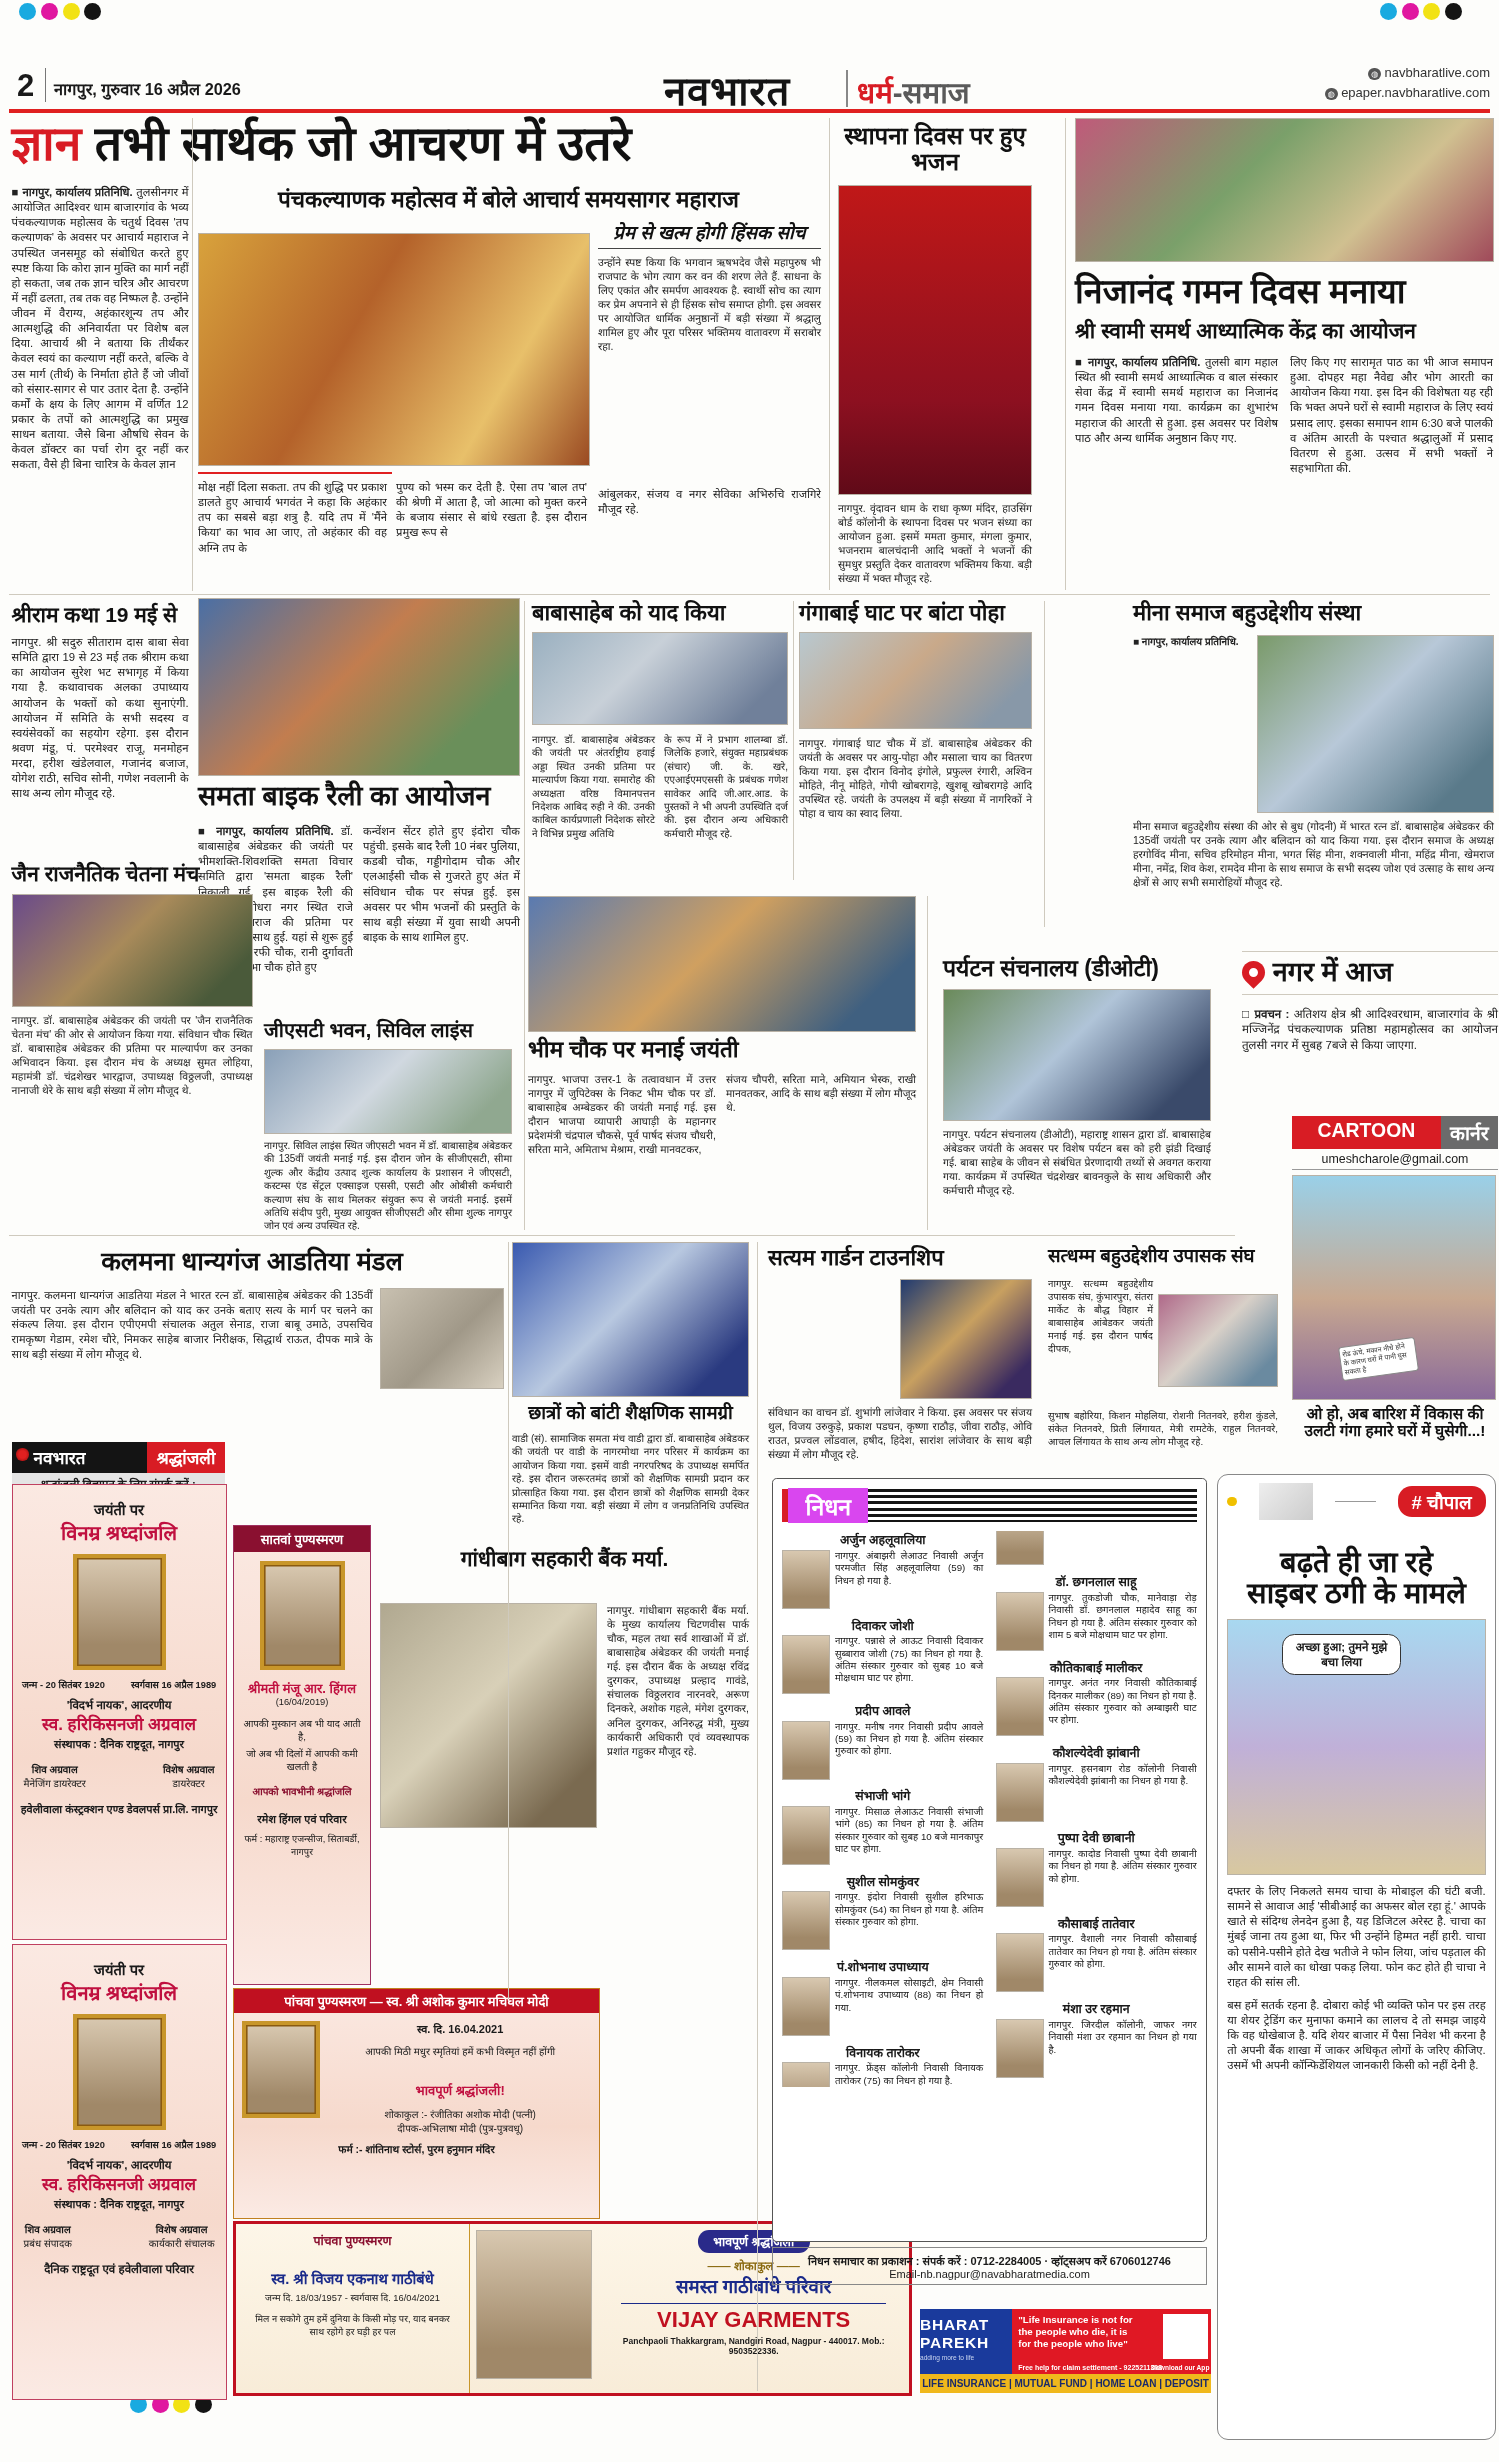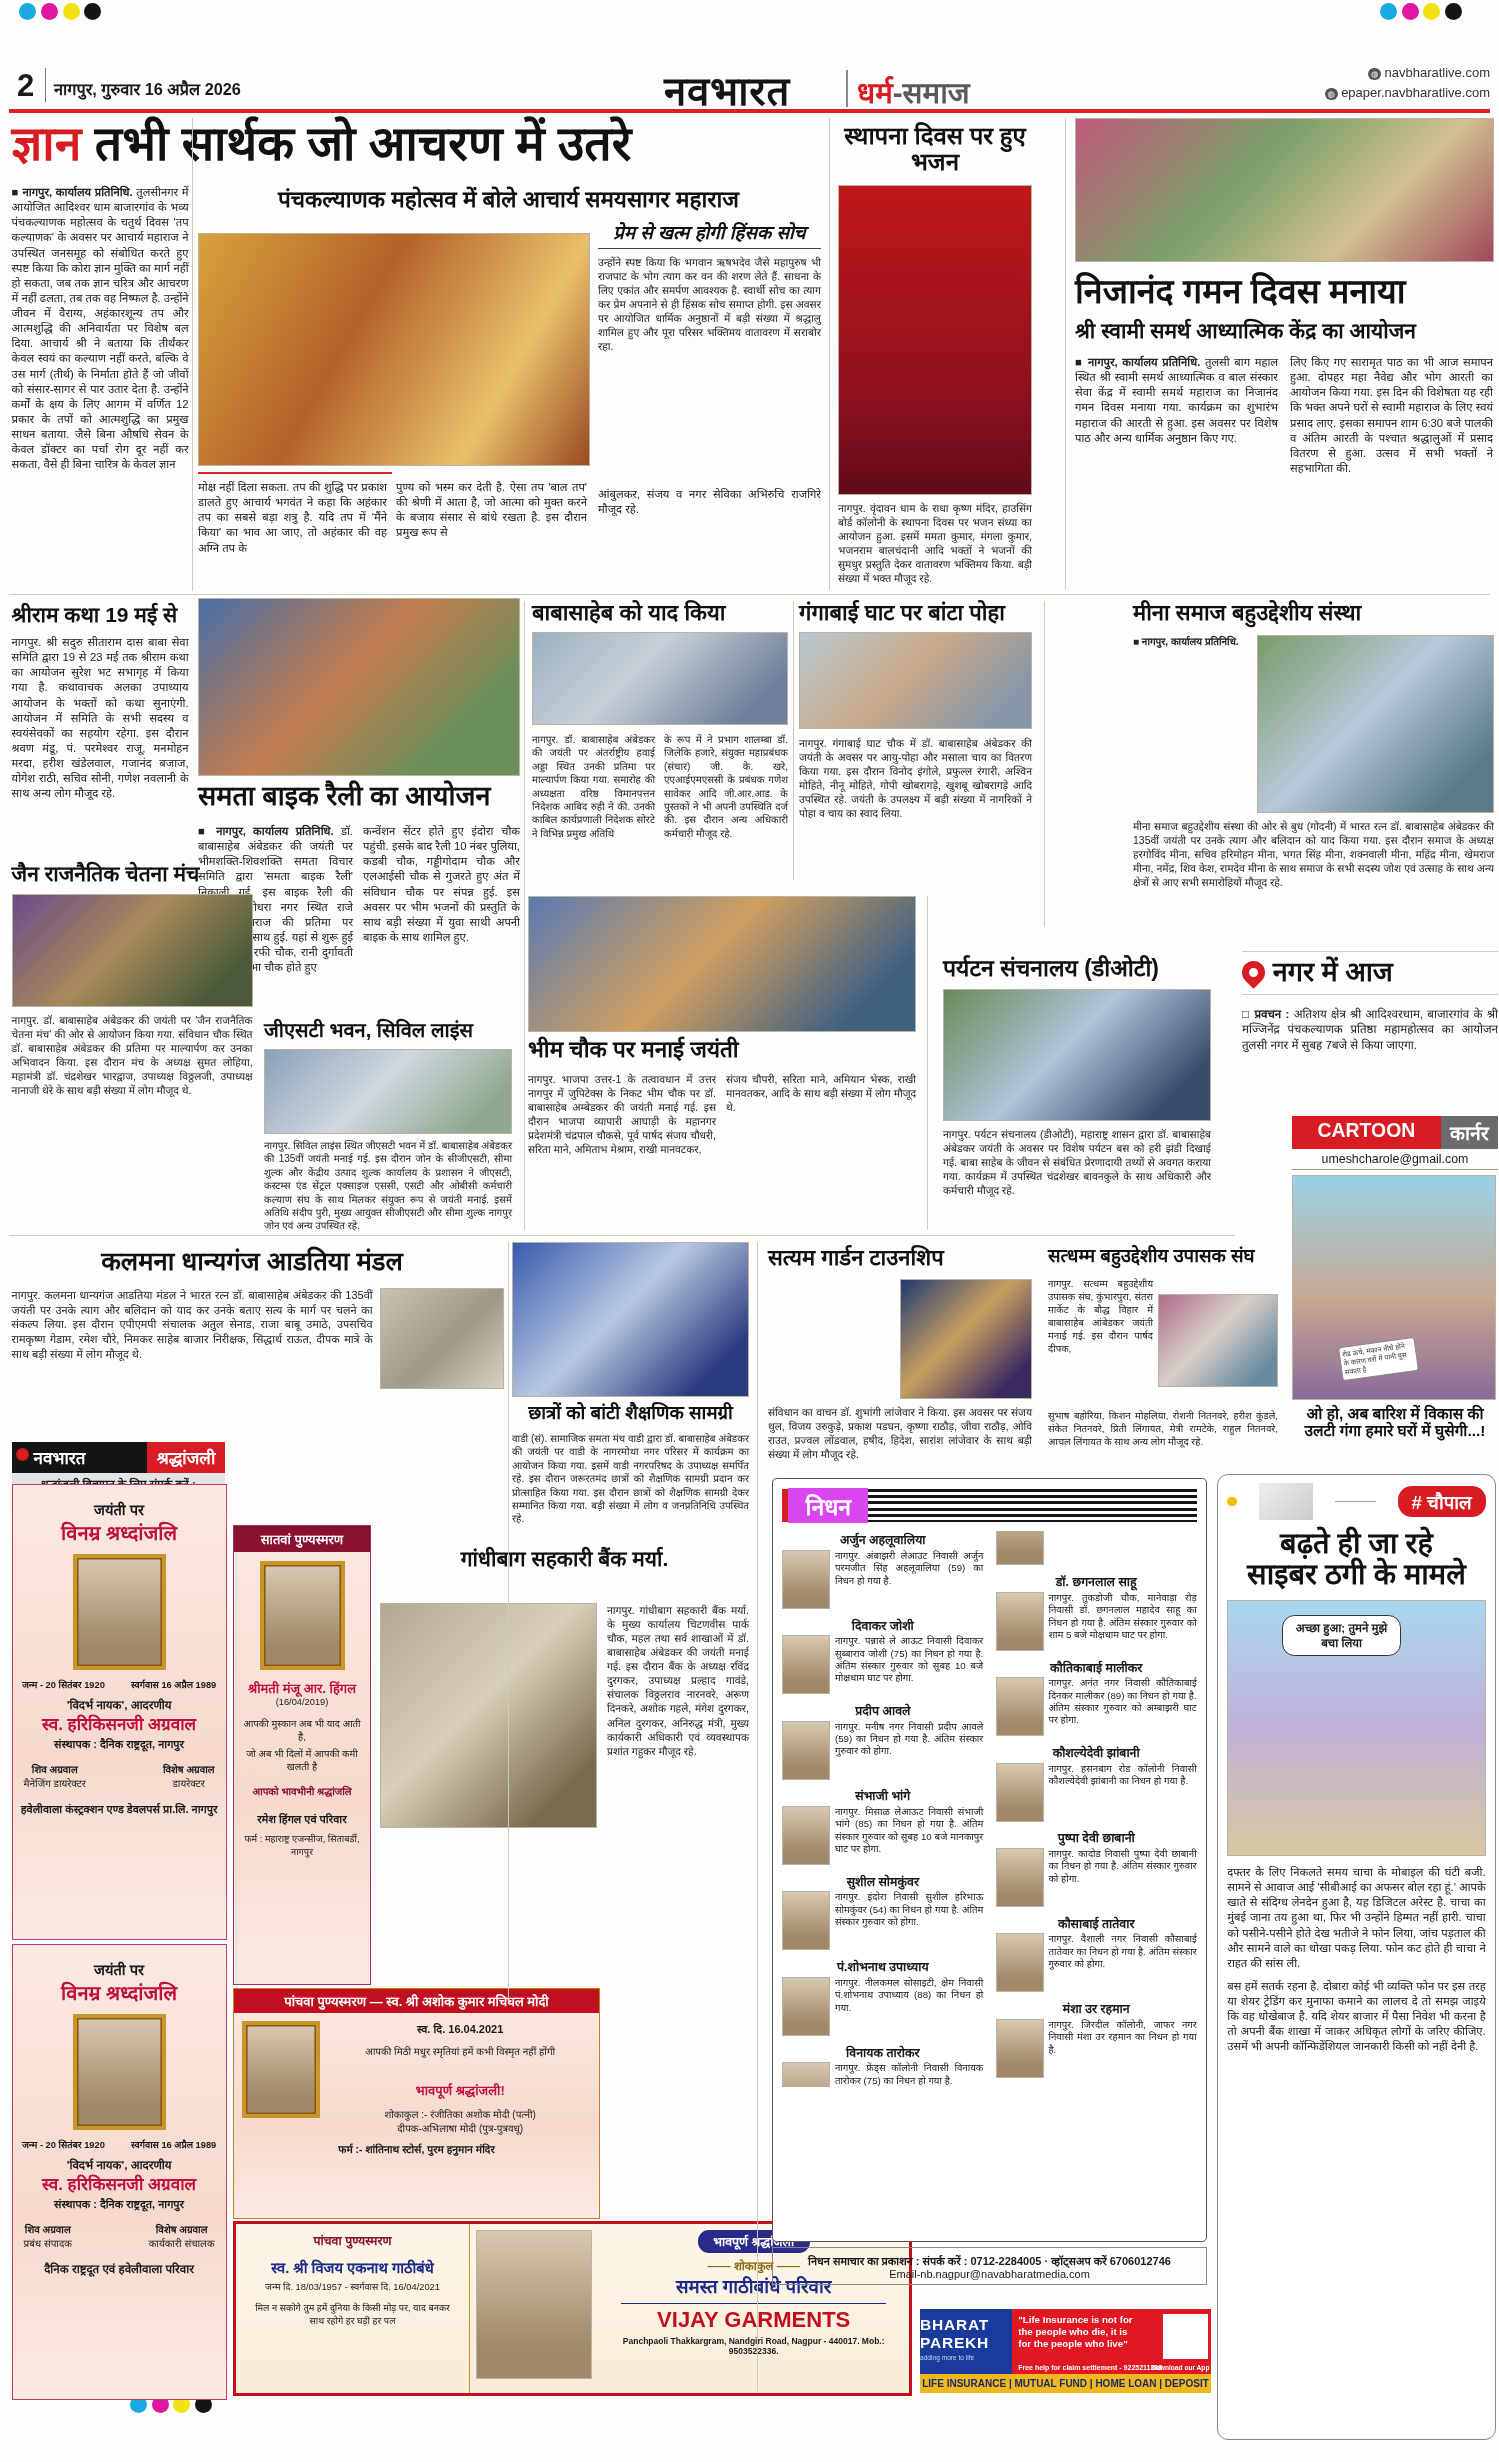--- a/index.html
+++ b/index.html
@@ -265,21 +265,21 @@
         <div style="font-size:10px">दीपक-अभिलाषा मोदी (पुत्र-पुत्रवधू)</div>
       </div>
     </div>
     <div class="center" style="font-weight:bold;font-size:10.5px">फर्म :- शांतिनाथ स्टोर्स, पुरम हनुमान मंदिर</div>
   </div>
 
   <div class="abs" style="left:233px;top:2221px;width:679px;height:175px;border:3.1px solid #c01020;background:linear-gradient(180deg,#fdf6e8,#f8ecd8);box-sizing:border-box">
     <div style="display:flex;height:100%">
       <div style="flex:0 0 233px;text-align:center;border-right:1.6px solid #c8962a;padding-top:7.8px">
         <div style="font-weight:bold;font-size:12.4px;color:#8a1030">पांचवा पुण्यस्मरण</div>
-        <div style="font-weight:bold;font-size:14.7px;color:#1a2a8a;margin-top:8px">स्व. श्री विजय एकनाथ गाठीबंधे</div>
+        <div style="font-weight:bold;font-size:14.7px;color:#1a2a8a;margin-top:19px">स्व. श्री विजय एकनाथ गाठीबंधे</div>
         <div class="small" style="margin-top:3.1px">जन्म दि. 18/03/1957 - स्वर्गवास दि. 16/04/2021</div>
         <div style="font-size:9.3px;margin-top:7.8px;padding:0 11px">मिल न सकोगे तुम हमें दुनिया के किसी मोड़ पर, याद बनकर साथ रहोगे हर घड़ी हर पल</div>
       </div>
       <div style="flex:0 0 116px;padding:6.2px">
           <div class="photo p-portrait" style="width:100%;height:95%"></div>
         </div>
       <div style="flex:1;text-align:center;padding-top:6.2px">
         <div style="display:inline-block;background:#2a2a8a;color:#fff;border-radius:11px;font-weight:bold;font-size:12.4px;padding:3.1px 15.5px">भावपूर्ण श्रद्धांजली</div>
         <div style="font-weight:bold;font-size:11.6px;color:#8a6a10;margin-top:4.7px">―― <span>शोकाकुल</span> ――</div>
         <div style="font-weight:bold;font-size:18.6px;color:#1a2a8a">समस्त गाठीबांधे परिवार</div>
@@ -436,21 +436,21 @@
     <div style="background:#f0b81c;color:#1a2a6a;font-weight:bold;font-size:10px;text-align:center;padding:3.9px 0">LIFE INSURANCE  |  MUTUAL FUND  |  HOME LOAN  |  DEPOSIT</div>
   </div>
 
   <div class="abs" style="left:1217px;top:1474px;width:279px;height:966px;border:1.6px solid #888;border-radius:11px;padding:7.8px 9.3px;box-sizing:border-box;background:#fff">
     <div style="display:flex;align-items:center;gap:22px">
       <span style="width:9.3px;height:9.3px;border-radius:50%;background:#f0c000"></span>
       <span class="photo p-toon2" style="width:54px;height:37px;border:none;background:linear-gradient(135deg,#eee,#ccc)"></span>
       <span style="flex:1;border-top:0.8px solid #999"></span>
       <span style="background:#d81c24;color:#fff;font-weight:bold;font-size:18.6px;padding:3.1px 14px;border-radius:14px"># चौपाल</span>
     </div>
-    <div class="hl center" style="font-size:29px;margin-top:8px"><span>बढ़ते ही जा रहे</span><br><span>साइबर ठगी के मामले</span></div>
+    <div class="hl center" style="font-size:29px;margin-top:27px"><span>बढ़ते ही जा रहे</span><br><span>साइबर ठगी के मामले</span></div>
     <div class="photo p-toon2" style="width:100%;height:256px;margin-top:9.3px;position:relative">
       <span style="position:absolute;left:54px;top:14px;background:#fff;border:1.6px solid #333;border-radius:12.4px;padding:4.7px 7.8px;font-weight:bold;font-size:11.6px;width:101px;text-align:center">अच्छा हुआ; तुमने मुझे बचा लिया</span>
     </div>
     <div class="bodytxt" style="font-size:11.3px;margin-top:9.3px">दफ्तर के लिए निकलते समय चाचा के मोबाइल की घंटी बजी. सामने से आवाज आई 'सीबीआई का अफसर बोल रहा हूं.' आपके खाते से संदिग्ध लेनदेन हुआ है, यह डिजिटल अरेस्ट है. चाचा का मुंबई जाना तय हुआ था, फिर भी उन्होंने हिम्मत नहीं हारी. चाचा को पसीने-पसीने होते देख भतीजे ने फोन लिया, जांच पड़ताल की और सामने वाले का धोखा पकड़ लिया. फोन कट होते ही चाचा ने राहत की सांस ली.</div>
     <div class="bodytxt" style="font-size:11.3px;margin-top:7.8px">बस हमें सतर्क रहना है. दोबारा कोई भी व्यक्ति फोन पर इस तरह या शेयर ट्रेडिंग कर मुनाफा कमाने का लालच दे तो समझ जाइये कि वह धोखेबाज है. यदि शेयर बाजार में पैसा निवेश भी करना है तो अपनी बैंक शाखा में जाकर अधिकृत लोगों के जरिए कीजिए. उसमें भी अपनी कॉन्फिडेंशियल जानकारी किसी को नहीं देनी है.</div>
   </div>
 
   <div class="abs vrule" style="left:192px;top:118px;height:473px"></div>
   <div class="abs vrule" style="left:524px;top:601px;height:629px"></div>
   <div class="abs vrule" style="left:793px;top:601px;height:279px"></div>

